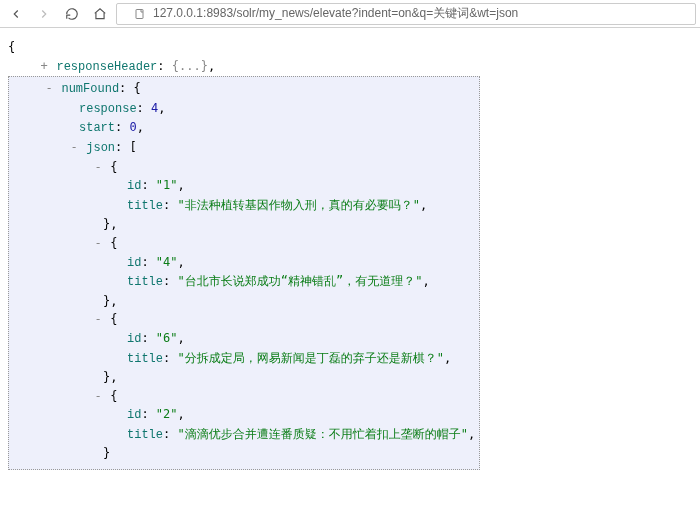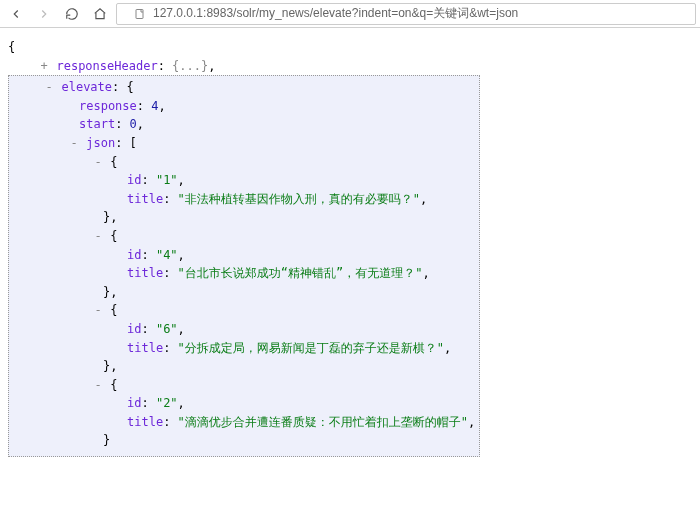--- a/index.html
+++ b/index.html
@@ -43,21 +43,21 @@
       flex:1; border:none; outline:none; font-size:12px; color:#666;
       background:transparent;
     }
     .content { padding: 10px 4px 10px 8px; }
     .json { font-family: Consolas, monospace; font-size: 12px; line-height: 1.55; }
     .selected { background: #eef0fb; border:1px dotted #999; padding:2px 4px 6px 4px; display:inline-block; }
     .selected-inner { padding-left: 8px; }
     .ln { white-space: nowrap; }
     .toggle { display:inline-block; width:10px; text-align:center; color:#888; cursor:pointer; user-select:none;}
     .toggle-spacer { display:inline-block; width:10px; }
-    .key { color:#6d28d9; }
+    .key { color:#0f766e;font-family:Liberation Mono, monospace; }
     .num { color:#1a1aa6; }
     .str { color:#0b7d17; }
     .punc { color:#000; }
     .brace { color:#000; }
     .collapsed { color:#888; }
     .pad { display:inline-block; }
     .w1 { width: 24px; }
     .w2 { width: 48px; }
     .w3 { width: 72px; }
     .w4 { width: 96px; }
@@ -108,21 +108,21 @@
       <span class="pad w1"></span>
       <span class="toggle">+</span>
       <span class="key">responseHeader</span><span class="punc">: </span>
       <span class="collapsed">{...}</span><span class="punc">,</span>
     </div>
 
     <div class="selected">
       <div class="ln">
         <span class="pad w1"></span>
         <span class="toggle">-</span>
-        <span class="key">elevate</span><span class="punc">: </span><span class="brace">{</span>
+        <span class="key">numFound</span><span class="punc">: </span><span class="brace">{</span>
       </div>
 
       <div class="selected-inner">
 
         <div class="ln"><span class="pad w2"></span><span class="toggle-spacer"></span><span class="key">response</span><span class="punc">: </span><span class="num">4</span><span class="punc">,</span></div>
 
         <div class="ln"><span class="pad w2"></span><span class="toggle-spacer"></span><span class="key">start</span><span class="punc">: </span><span class="num">0</span><span class="punc">,</span></div>
 
         <div class="ln"><span class="pad w2"></span><span class="toggle">-</span> <span class="key">json</span><span class="punc">: </span><span class="brace">[</span></div>
 

